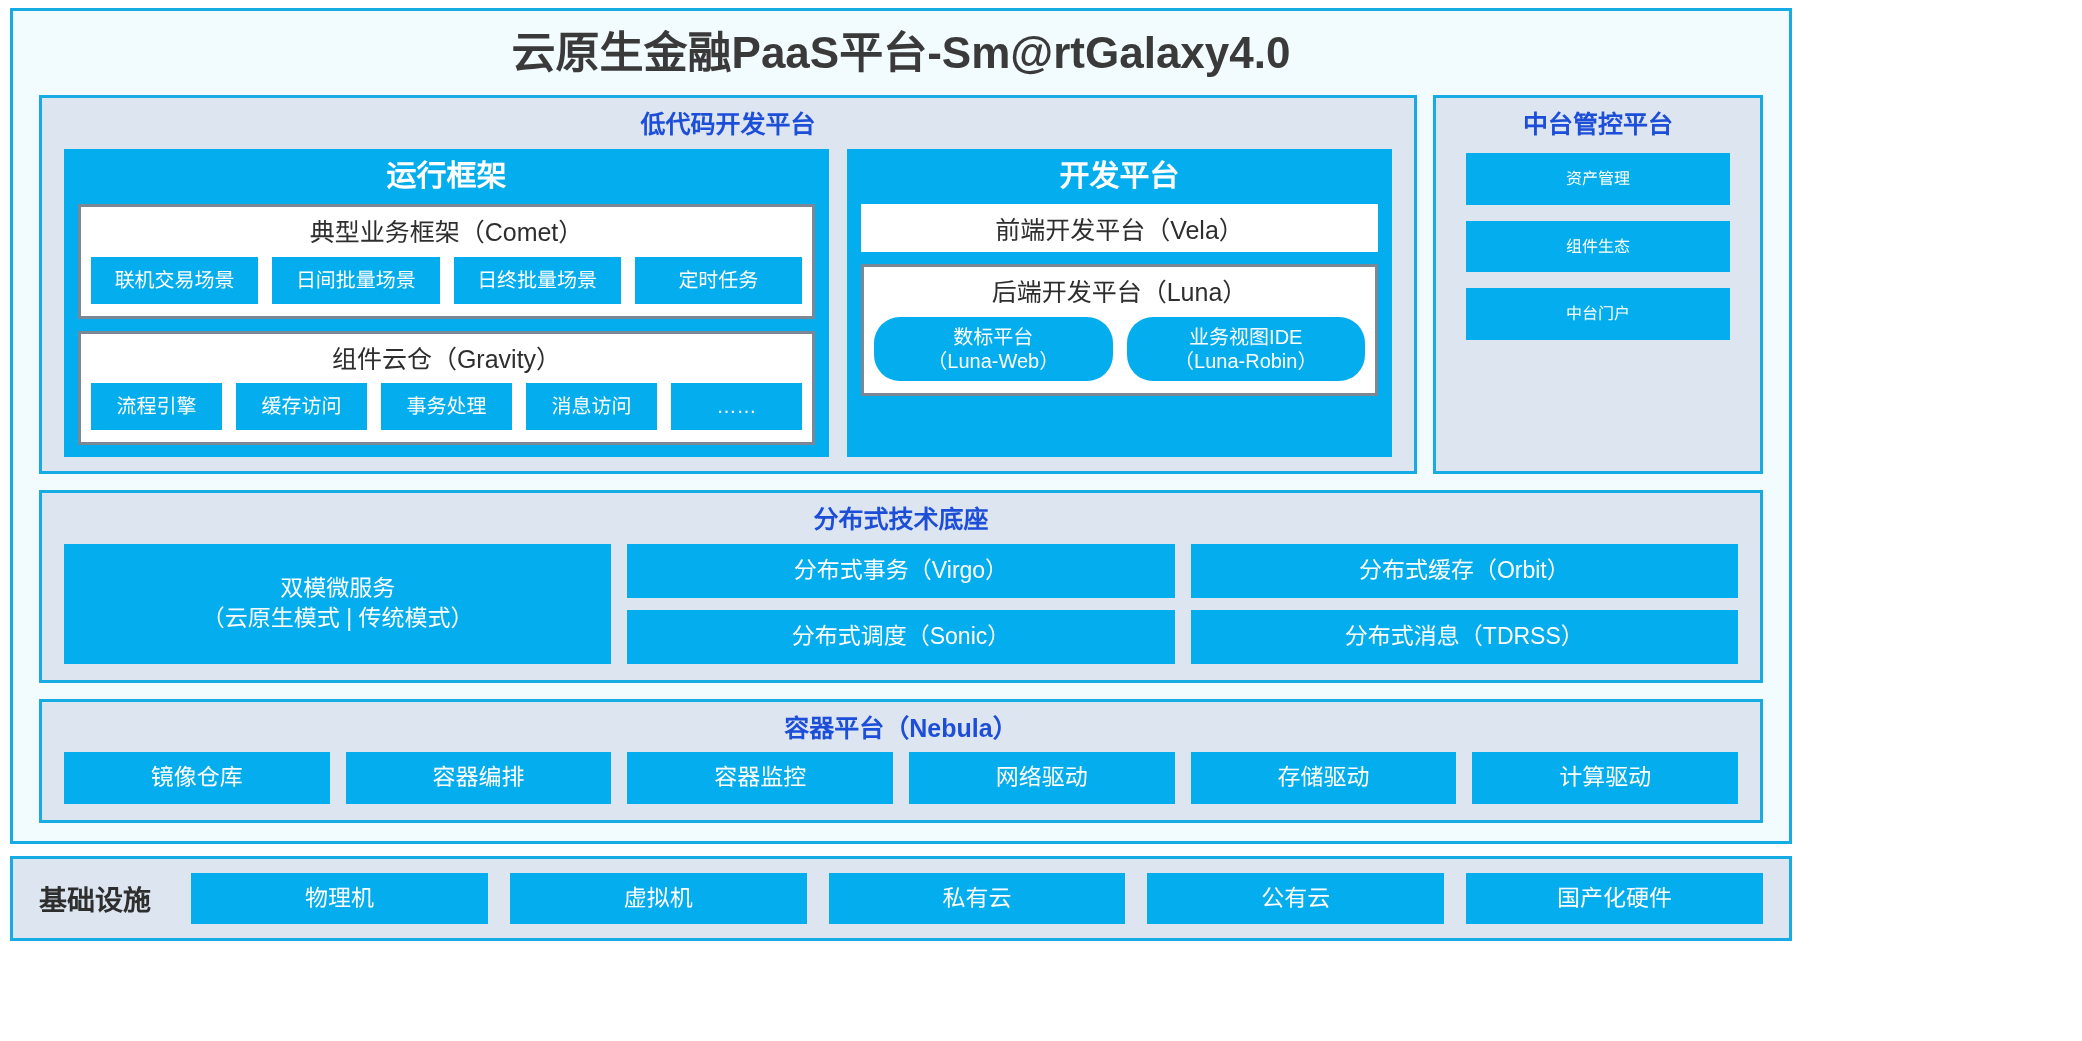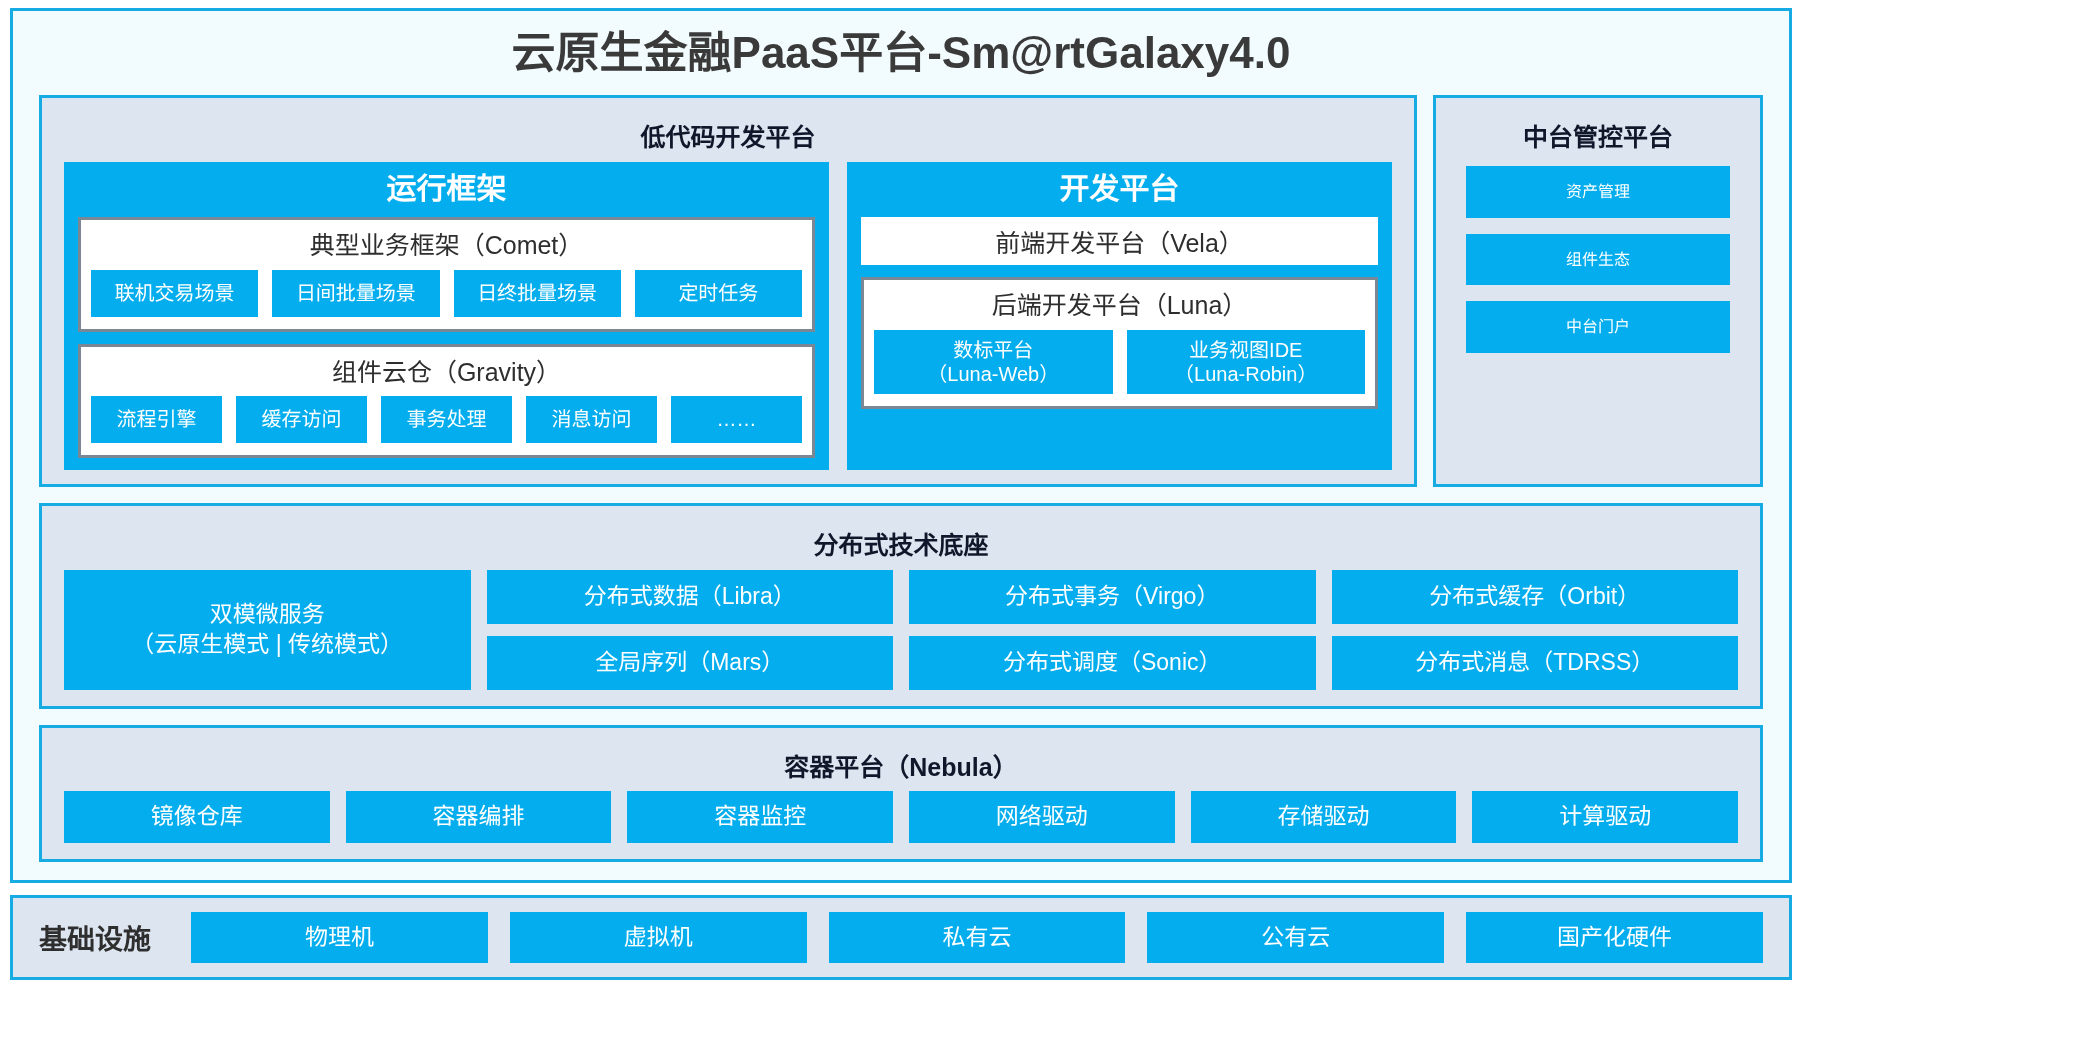--- a/index.html
+++ b/index.html
@@ -52,24 +52,23 @@
   
   .panel{
     border:3px solid var(--blue-border);
     background:var(--panel);
     box-sizing:border-box;
   }
   .panel-title{
     text-align:center;
     font-size:25px;
     font-weight:700;
-    color:#0f172a;
+    color:#1d4ed8;
     padding:12px 0 10px 0;
     line-height:1.15;
-    margin-top:13px;
   }
 
   
   .row-lowcode{
     display:flex;
     gap:16px;
     align-items:stretch;
   }
   .lowcode-panel{flex:1 1 auto;padding:0 0 14px 0;}
   .lowcode-cols{
@@ -129,21 +128,21 @@
     background:var(--blue);
     color:#ffffff;
     font-size:20px;
     text-align:center;
     padding:11px 6px;
     flex:1 1 0;
     line-height:1.25;
     box-sizing:border-box;
     white-space:nowrap;
   }
-  .chip.two-line{white-space:normal;line-height:1.2;padding:8px 6px;}
+  .chip.two-line{white-space:normal;line-height:1.2;padding:8px 6px;border-radius:26px;}
 
   
   .mid-panel{
     width:330px;flex:0 0 330px;
     padding:0 0 20px 0;
     display:flex;flex-direction:column;
   }
   .mid-list{
     display:flex;flex-direction:column;gap:16px;
     padding:4px 30px 0 30px;
@@ -291,24 +290,20 @@
 
         <div class="dist-col tall">
           <div class="chip-big">
             <div>
               <div>双模微服务</div>
               <div>（云原生模式 | 传统模式）</div>
             </div>
           </div>
         </div>
 
-        <div class="dist-col">
-          <div class="chip-big">分布式数据（Libra）</div>
-          <div class="chip-big">全局序列（Mars）</div>
-        </div>
 
         <div class="dist-col">
           <div class="chip-big">分布式事务（Virgo）</div>
           <div class="chip-big">分布式调度（Sonic）</div>
         </div>
 
         <div class="dist-col">
           <div class="chip-big">分布式缓存（Orbit）</div>
           <div class="chip-big">分布式消息（TDRSS）</div>
         </div>

